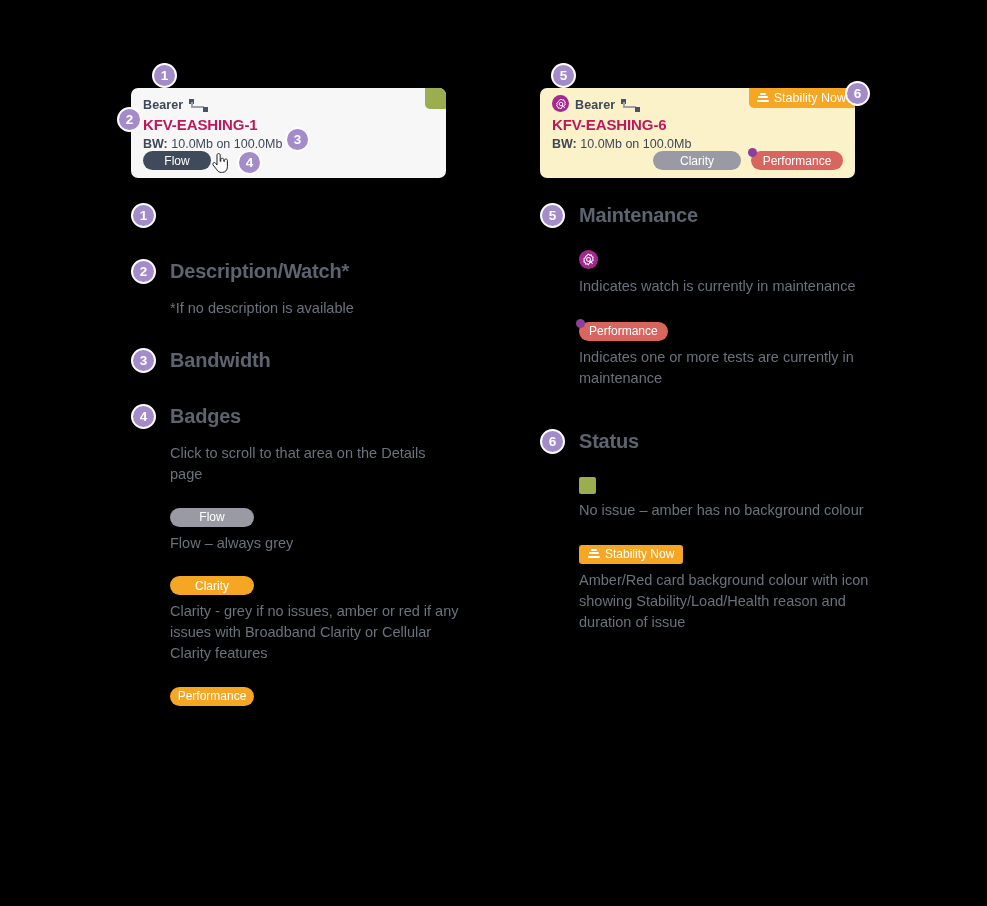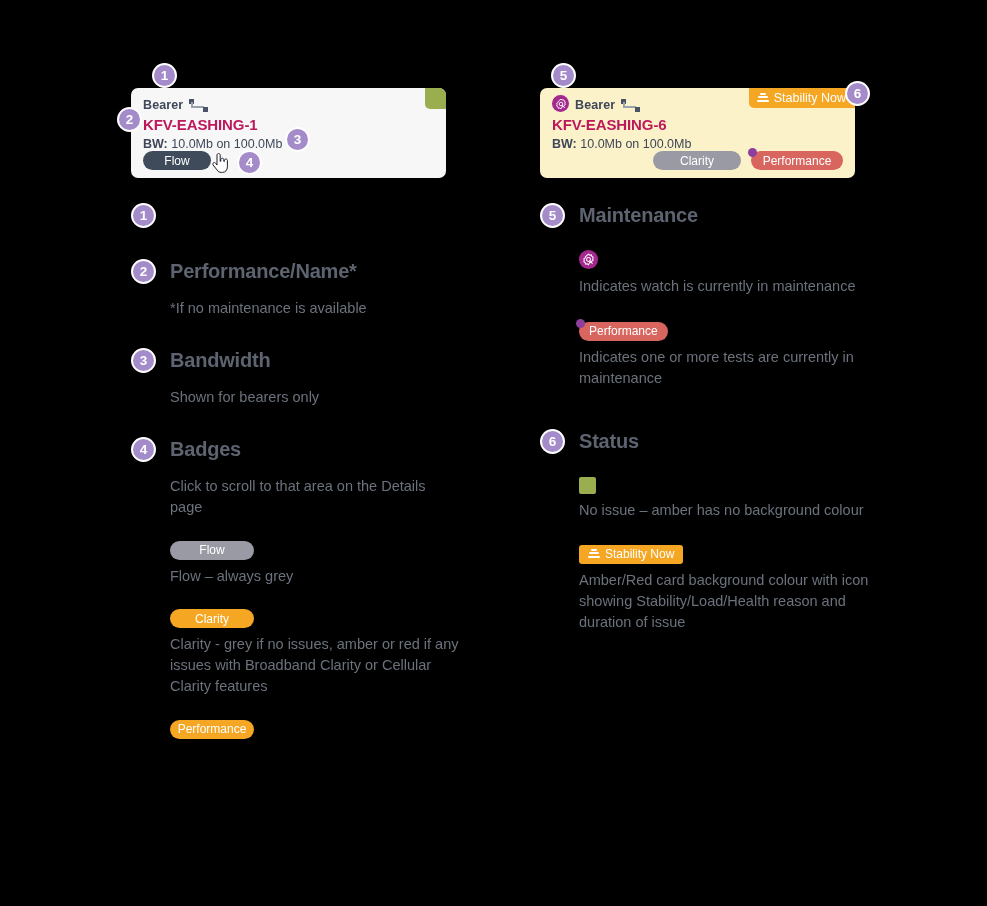--- a/index.html
+++ b/index.html
@@ -370,34 +370,31 @@
 
     <div class="section" style="margin-bottom:26px;">
       <div class="section-head">
         <div class="section-bubble">1</div>
       </div>
     </div>
 
     <div class="section" style="margin-bottom:26px;">
       <div class="section-head">
         <div class="section-bubble">2</div>
-        <div class="section-title">Performance/Name*</div>
+        <div class="section-title">Description/Watch*</div>
       </div>
       <div class="section-body">
-        <div class="para" style="margin-top:12px;">*If no maintenance is available</div>
+        <div class="para" style="margin-top:12px;">*If no description is available</div>
       </div>
     </div>
 
     <div class="section" style="margin-bottom:26px;">
       <div class="section-head">
         <div class="section-bubble">3</div>
         <div class="section-title">Bandwidth</div>
-      </div>
-      <div class="section-body">
-        <div class="para" style="margin-top:12px;">Shown for bearers only</div>
       </div>
     </div>
 
     <div class="section">
       <div class="section-head">
         <div class="section-bubble">4</div>
         <div class="section-title">Badges</div>
       </div>
       <div class="section-body">
         <div class="para" style="margin-top:12px;">Click to scroll to that area on the Details page</div>

